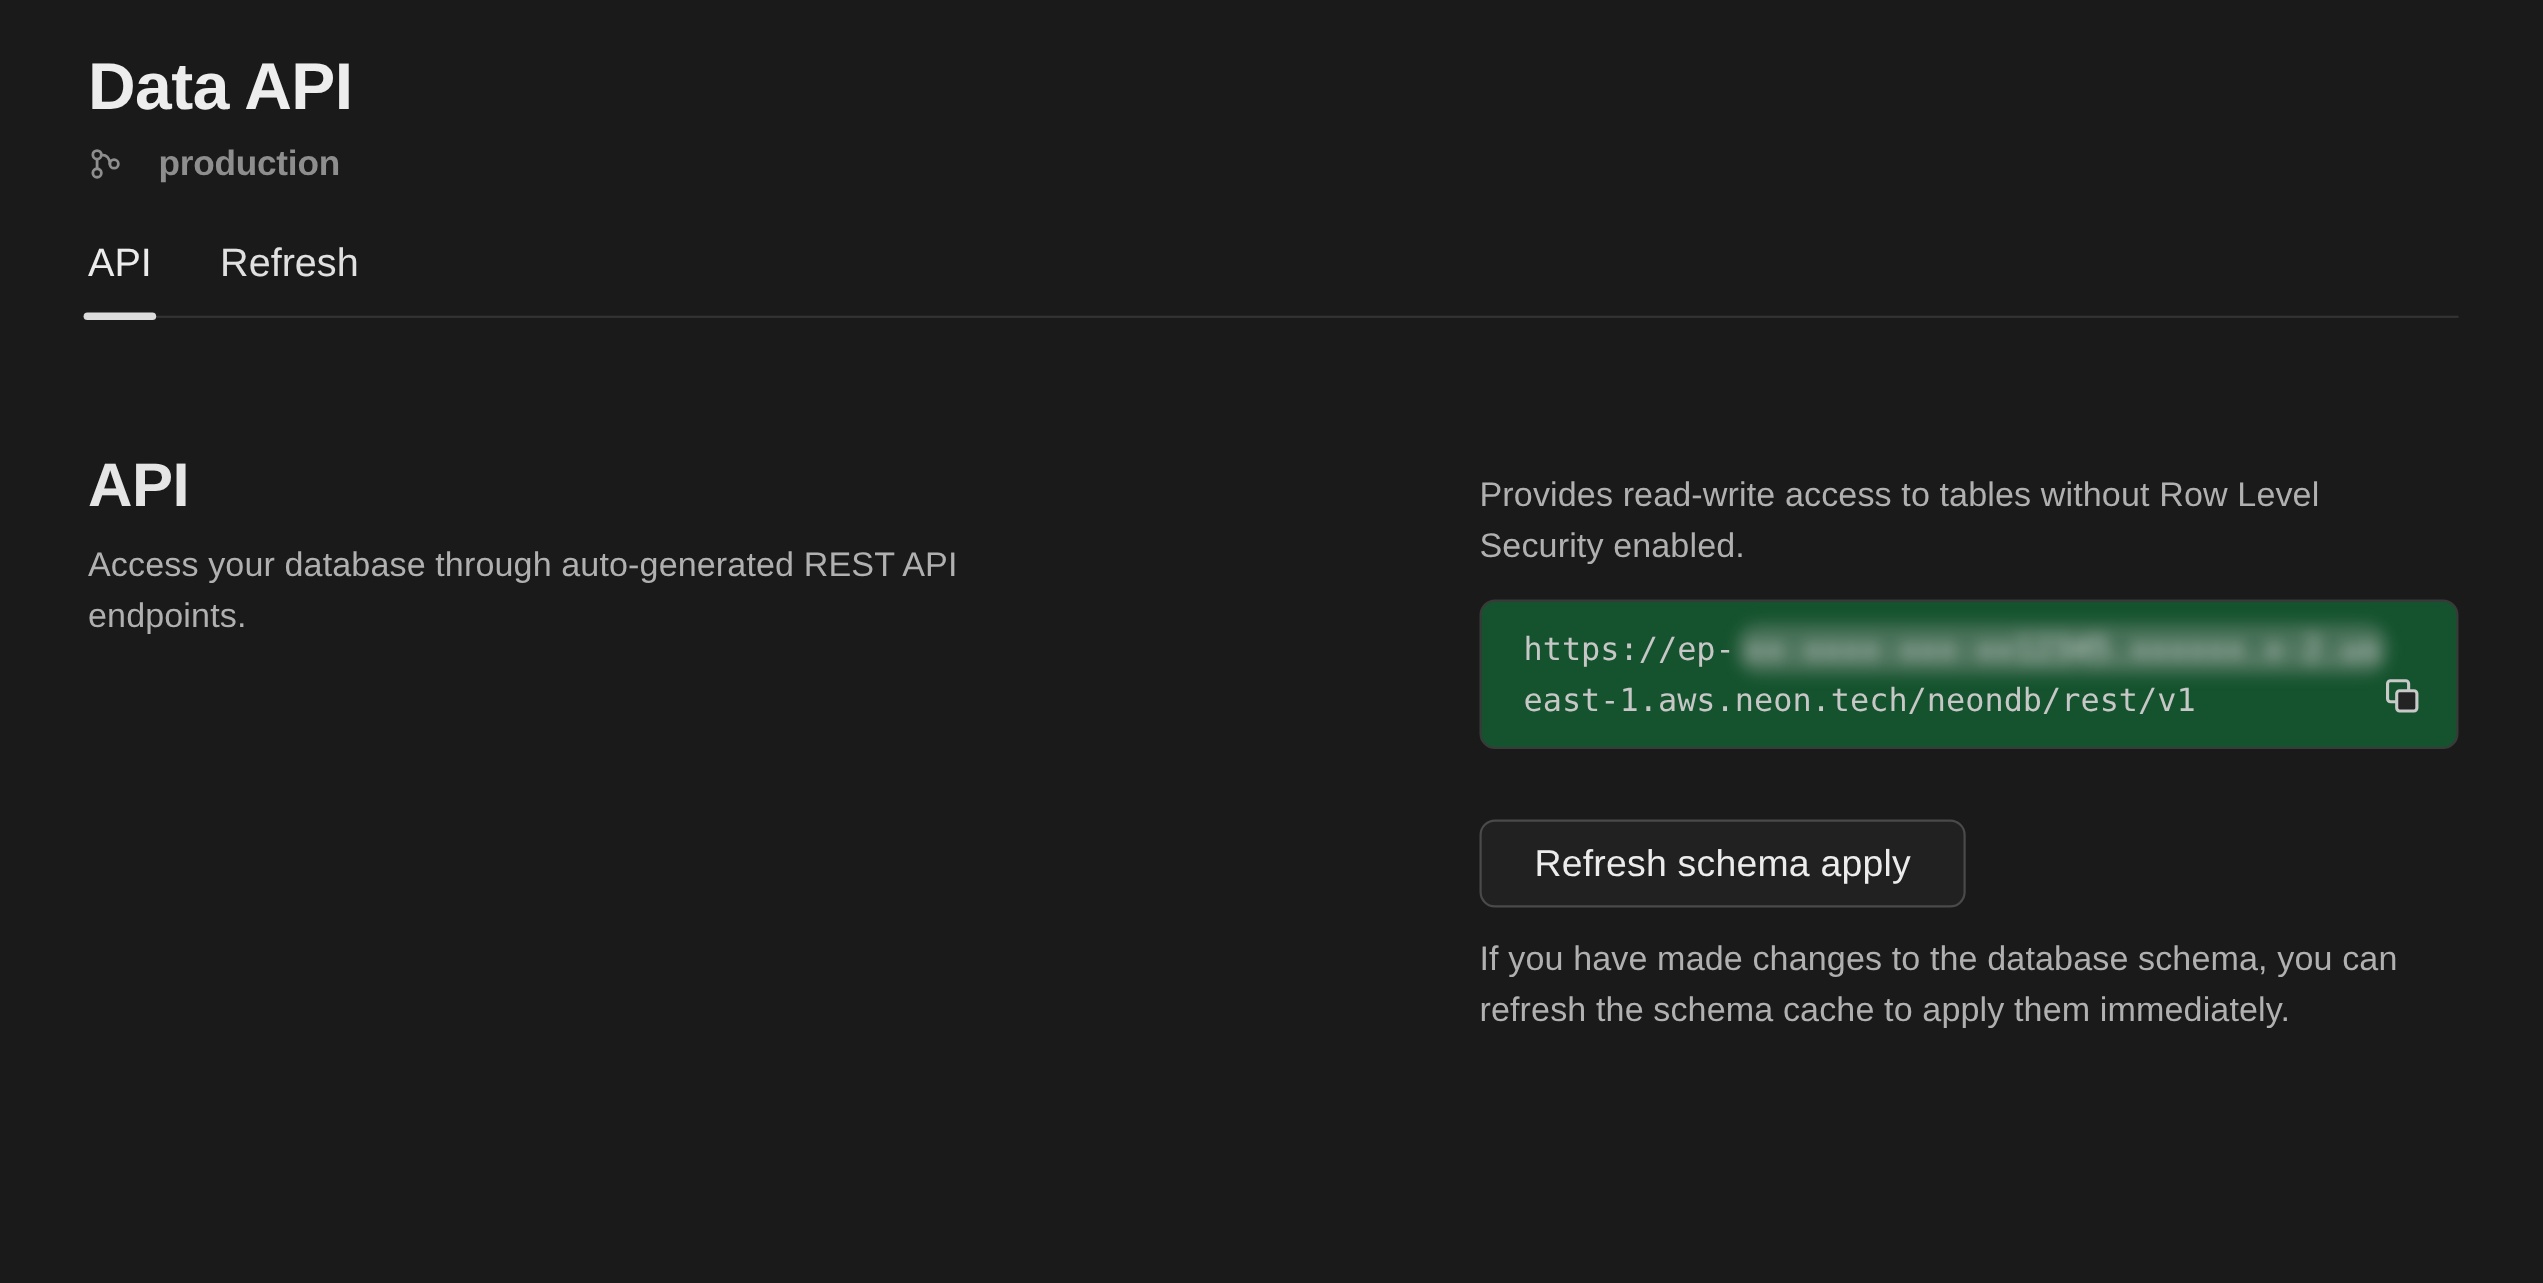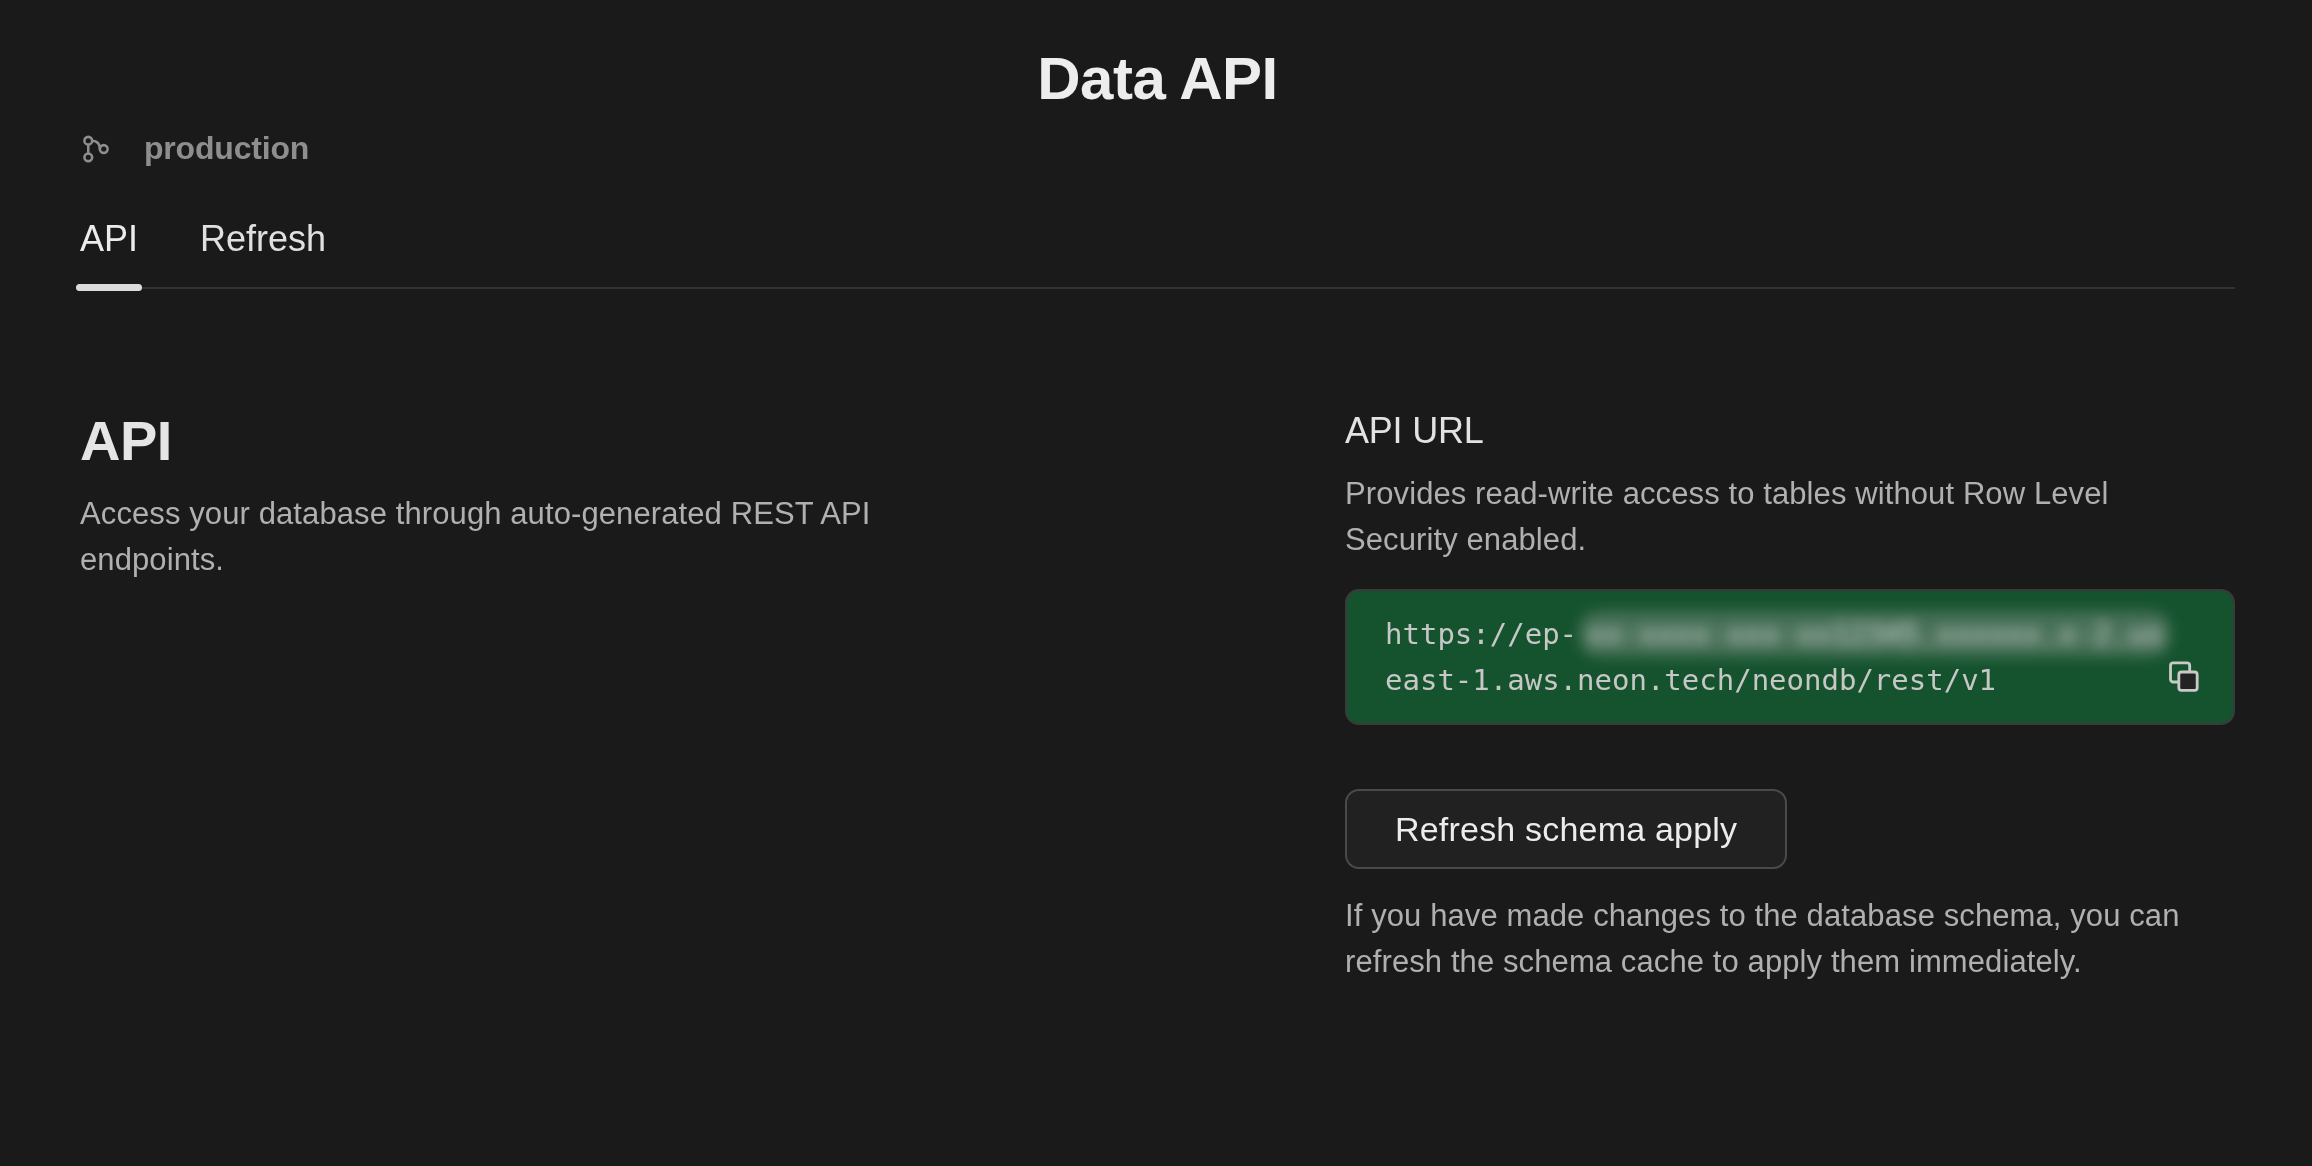--- a/index.html
+++ b/index.html
@@ -7,21 +7,21 @@
   body {
     background: #1a1a1a;
     font-family: "Liberation Sans", sans-serif;
     color: #b0b0b0;
     overflow: hidden;
     -webkit-font-smoothing: antialiased;
   }
   .page { padding: 0 77px 0 80px; width: 2312px; height: 1166px; }
 
   
-  .header { padding-top: 44px; text-align: center; }
+  .header { padding-top: 44px; }
   .page-title {
     font-size: 60px;
     line-height: 70px;
     font-weight: 700;
     color: #ededed;
     letter-spacing: -0.5px;
   }
   .branch-row {
     margin-top: 16px;
     display: flex;
@@ -197,21 +197,20 @@
   </nav>
 
   <main class="content">
 
     <section class="col-left">
       <h2 class="section-title">API</h2>
       <p class="desc">Access your database through auto-generated REST API<br>endpoints.</p>
     </section>
 
     <section class="col-right">
-      <h3 class="subsection-title">API URL</h3>
       <p class="desc lead">Provides read-write access to tables without Row Level<br>Security enabled.</p>
 
       <div class="code-box">
         <div class="code">
           <span>https://ep-</span><span class="redacted">xx-xxxx-xxx-xx12345.xxxxxx.x-2.us</span><br>
           <span>east-1.aws.neon.tech/neondb/rest/v1</span>
         </div>
         <button class="copy-btn">
           <span>
             <svg width="40" height="40" viewBox="0 0 24 24" fill="none" stroke="#c9c9c9" stroke-width="1.7" stroke-linejoin="round">

